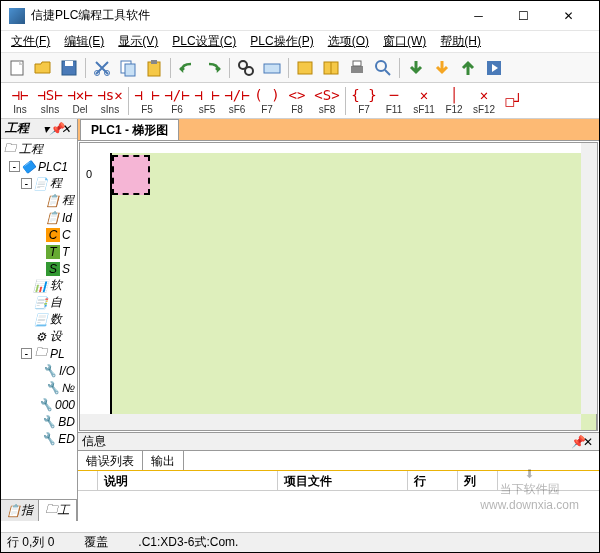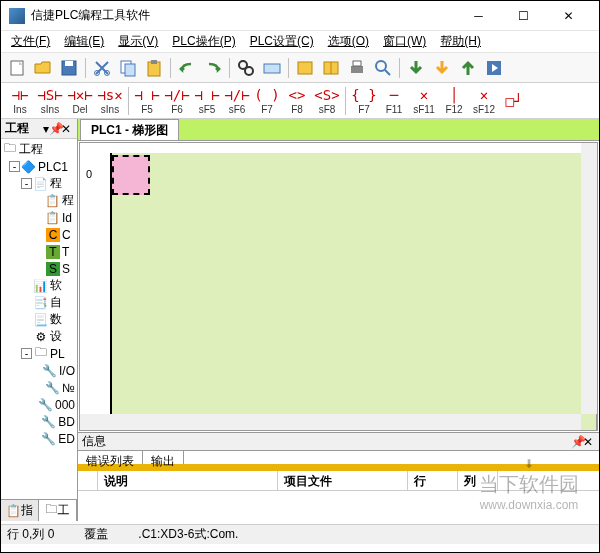--- a/index.html
+++ b/index.html
@@ -25,86 +25,86 @@
 .instrbar { height: 36px; display: flex; align-items: center; padding: 2px 4px; gap: 0; border-bottom: 1px solid #d0d0d0; }
 .instrbar .instr { width: 30px; height: 34px; display: flex; flex-direction: column; align-items: center; justify-content: center; cursor: pointer; font-size: 10px; }
 .instrbar .instr .sym { height: 18px; display: flex; align-items: center; justify-content: center; font-size: 14px; font-family: monospace; color: #c00; }
 .instrbar .instr .lbl { font-size: 10px; color: #333; }
 .instrbar .sep { width: 1px; height: 28px; background: #c0c0c0; margin: 0 3px; }
 
 
 .mainrow { display: flex; height: 402px; }
 
 
-.sidebar { width: 77px; border-right: 1px solid #999; display: flex; flex-direction: column; background: #fff; }
+.sidebar { width: 77px; border-right: 1px solid #999; display: flex; flex-direction: column; background: #fff; font-style: italic; }
 .sidebar-header { height: 20px; display: flex; align-items: center; padding: 0 4px; border-bottom: 1px solid #ccc; background: #f0f0f0; }
 .sidebar-header .label { flex: 1; font-weight: bold; }
 .sidebar-header .pin { width: 12px; cursor: pointer; }
 .sidebar-header .close { width: 12px; cursor: pointer; }
 .tree { flex: 1; overflow: hidden; padding: 2px; }
 .tree-node { display: flex; align-items: center; height: 17px; white-space: nowrap; cursor: pointer; }
 .tree-node .exp { width: 11px; text-align: center; font-family: monospace; font-size: 10px; border: 1px solid #888; line-height: 9px; margin-right: 2px; background: #fff; }
 .tree-node .exp.blank { border: none; }
 .tree-node .ico { width: 14px; height: 14px; margin-right: 2px; display: flex; align-items: center; justify-content: center; }
 .sidebar-tabs { height: 22px; display: flex; border-top: 1px solid #999; }
 .sidebar-tabs .tab { flex: 1; display: flex; align-items: center; justify-content: center; border-right: 1px solid #999; cursor: pointer; }
 .sidebar-tabs .tab.active { background: #fff; }
 .sidebar-tabs .tab:not(.active) { background: #e8e8e8; }
 
 
 .content { flex: 1; display: flex; flex-direction: column; }
-.doc-tabs { height: 22px; display: flex; border-bottom: 1px solid #999; background: #bef264; }
+.doc-tabs { height: 22px; display: flex; border-bottom: 1px solid #999; background: #fdba74; }
 .doc-tabs .tab { padding: 2px 10px; border: 1px solid #999; border-bottom: none; background: #fff; cursor: pointer; font-weight: bold; margin-left: 2px; }
 
 .ladder-area { flex: 1; position: relative; background: #fff; border: 1px solid #999; margin: 1px; overflow: auto; }
 .ladder-rail { position: absolute; left: 30px; top: 10px; bottom: 0; width: 2px; background: #000; }
 .ladder-canvas { position: absolute; left: 32px; right: 0; top: 10px; height: 340px; background: #deefbc; border-right: 1px solid #999; }
 .ladder-rownum { position: absolute; left: 6px; top: 25px; font-size: 11px; }
 .ladder-cursor { position: absolute; left: 32px; top: 12px; width: 38px; height: 40px; border: 2px dashed #000; background: #f5b5d5; }
 
 .scrollbar-v { position: absolute; right: 0; top: 0; bottom: 16px; width: 16px; background: #f0f0f0; }
 .scrollbar-h { position: absolute; bottom: 0; left: 0; right: 16px; height: 16px; background: #f0f0f0; }
 
 
 .info-panel { border-top: 1px solid #999; background: #fff; }
 .info-header { height: 18px; display: flex; align-items: center; padding: 0 4px; background: #f0f0f0; border-bottom: 1px solid #999; }
 .info-header .label { flex: 1; }
 .info-header .pin, .info-header .close { width: 12px; cursor: pointer; }
-.info-tabs { height: 20px; display: flex; border-bottom: 7px solid #eab308; }
+.info-tabs { height: 20px; display: flex; border-bottom: 1px solid #eab308; }
 .info-tabs .tab { padding: 2px 8px; border-right: 1px solid #999; cursor: pointer; }
 .info-tabs .tab.active { background: #fff; }
 .info-table { height: 50px; }
 .info-table .hdr { display: flex; height: 20px; border-bottom: 1px solid #ccc; font-weight: bold; }
 .info-table .hdr .col { padding: 2px 6px; border-right: 1px solid #ccc; }
 
 
-.statusbar { position: absolute; bottom: 8px; left: 0; right: 0; height: 20px; display: flex; align-items: center; padding: 0 6px; background: #f0f0f0; border-top: 1px solid #ccc; gap: 30px; }
+.statusbar { position: absolute; bottom: 0; left: 0; right: 0; height: 20px; display: flex; align-items: center; padding: 0 6px; background: #f0f0f0; border-top: 1px solid #ccc; gap: 30px; }
 
 
 .watermark { position: absolute; right: 20px; bottom: 40px; opacity: 0.3; font-size: 16px; text-align: center; pointer-events: none; }
-.watermark .cn { font-size: 20px; }
+.watermark .cn { font-size: 12px; }
 .watermark .url { font-size: 12px; }
 </style>
 </head>
 <body>
 
 <div class="titlebar">
   <div class="app-icon"></div>
   <div class="title">信捷PLC编程工具软件</div>
   <div class="winbtn">─</div>
   <div class="winbtn">☐</div>
   <div class="winbtn close">✕</div>
 </div>
 
 <div class="menubar">
   <div class="menuitem">文件(F)</div>
   <div class="menuitem">编辑(E)</div>
   <div class="menuitem">显示(V)</div>
+  <div class="menuitem">PLC设置(C)</div>
   <div class="menuitem">PLC操作(P)</div>
-  <div class="menuitem">PLC设置(C)</div>
   <div class="menuitem">选项(O)</div>
   <div class="menuitem">窗口(W)</div>
   <div class="menuitem">帮助(H)</div>
 </div>
 
 <div class="toolbar">
   <div class="tbtn">
       <svg viewBox="0 0 20 20">
         <rect x="4" y="3" width="12" height="14" fill="#fff" stroke="#666"></rect>
         <path d="M12 3 L16 7 L12 7 Z" fill="#ccc"></path>

